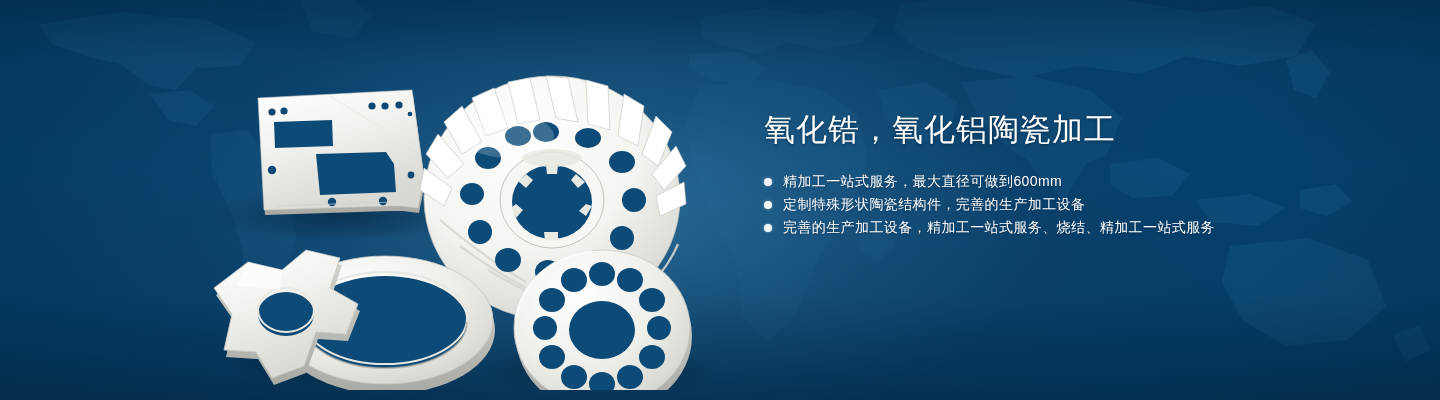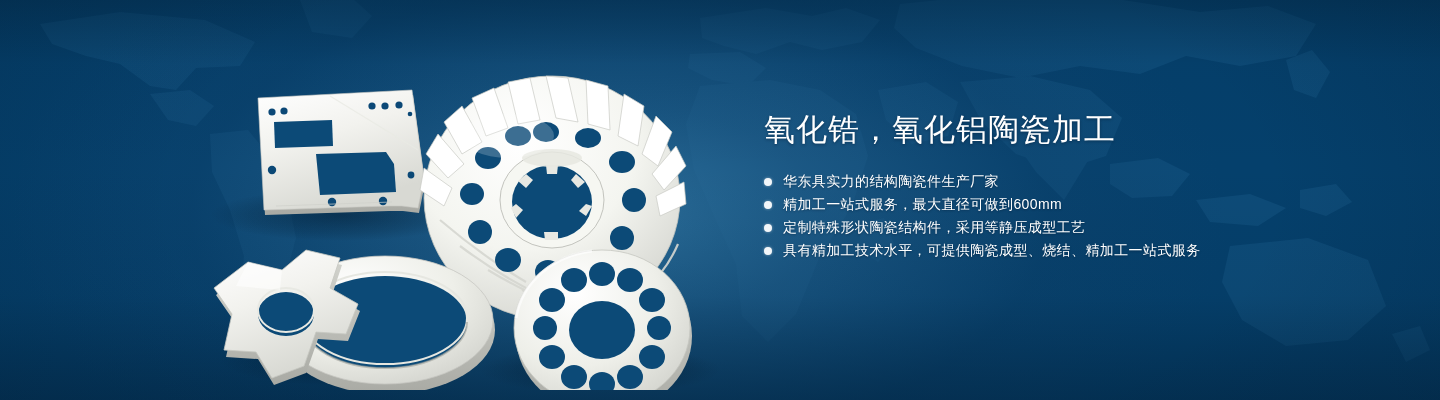--- a/index.html
+++ b/index.html
@@ -332,30 +332,26 @@
       </g>
     </svg>
   </div>
 
   <div class="copy">
     <h1 class="headline">氧化锆，氧化铝陶瓷加工</h1>
 
     <ul class="bullets">
       <li class="bullet">
         <span class="dot"></span>
-        <span class="bullet-text">华东具实力的结构陶瓷件生产厂家</span>
-      </li>
-      <li class="bullet">
-        <span class="dot"></span>
         <span class="bullet-text">精加工一站式服务，最大直径可做到600mm</span>
       </li>
       <li class="bullet">
         <span class="dot"></span>
-        <span class="bullet-text">定制特殊形状陶瓷结构件，采用等静压成型工艺</span>
+        <span class="bullet-text">定制特殊形状陶瓷结构件，完善的生产加工设备</span>
       </li>
       <li class="bullet">
         <span class="dot"></span>
-        <span class="bullet-text">具有精加工技术水平，可提供陶瓷成型、烧结、精加工一站式服务</span>
+        <span class="bullet-text">完善的生产加工设备，精加工一站式服务、烧结、精加工一站式服务</span>
       </li>
     </ul>
   </div>
 
 </div>
 
 </body></html>

